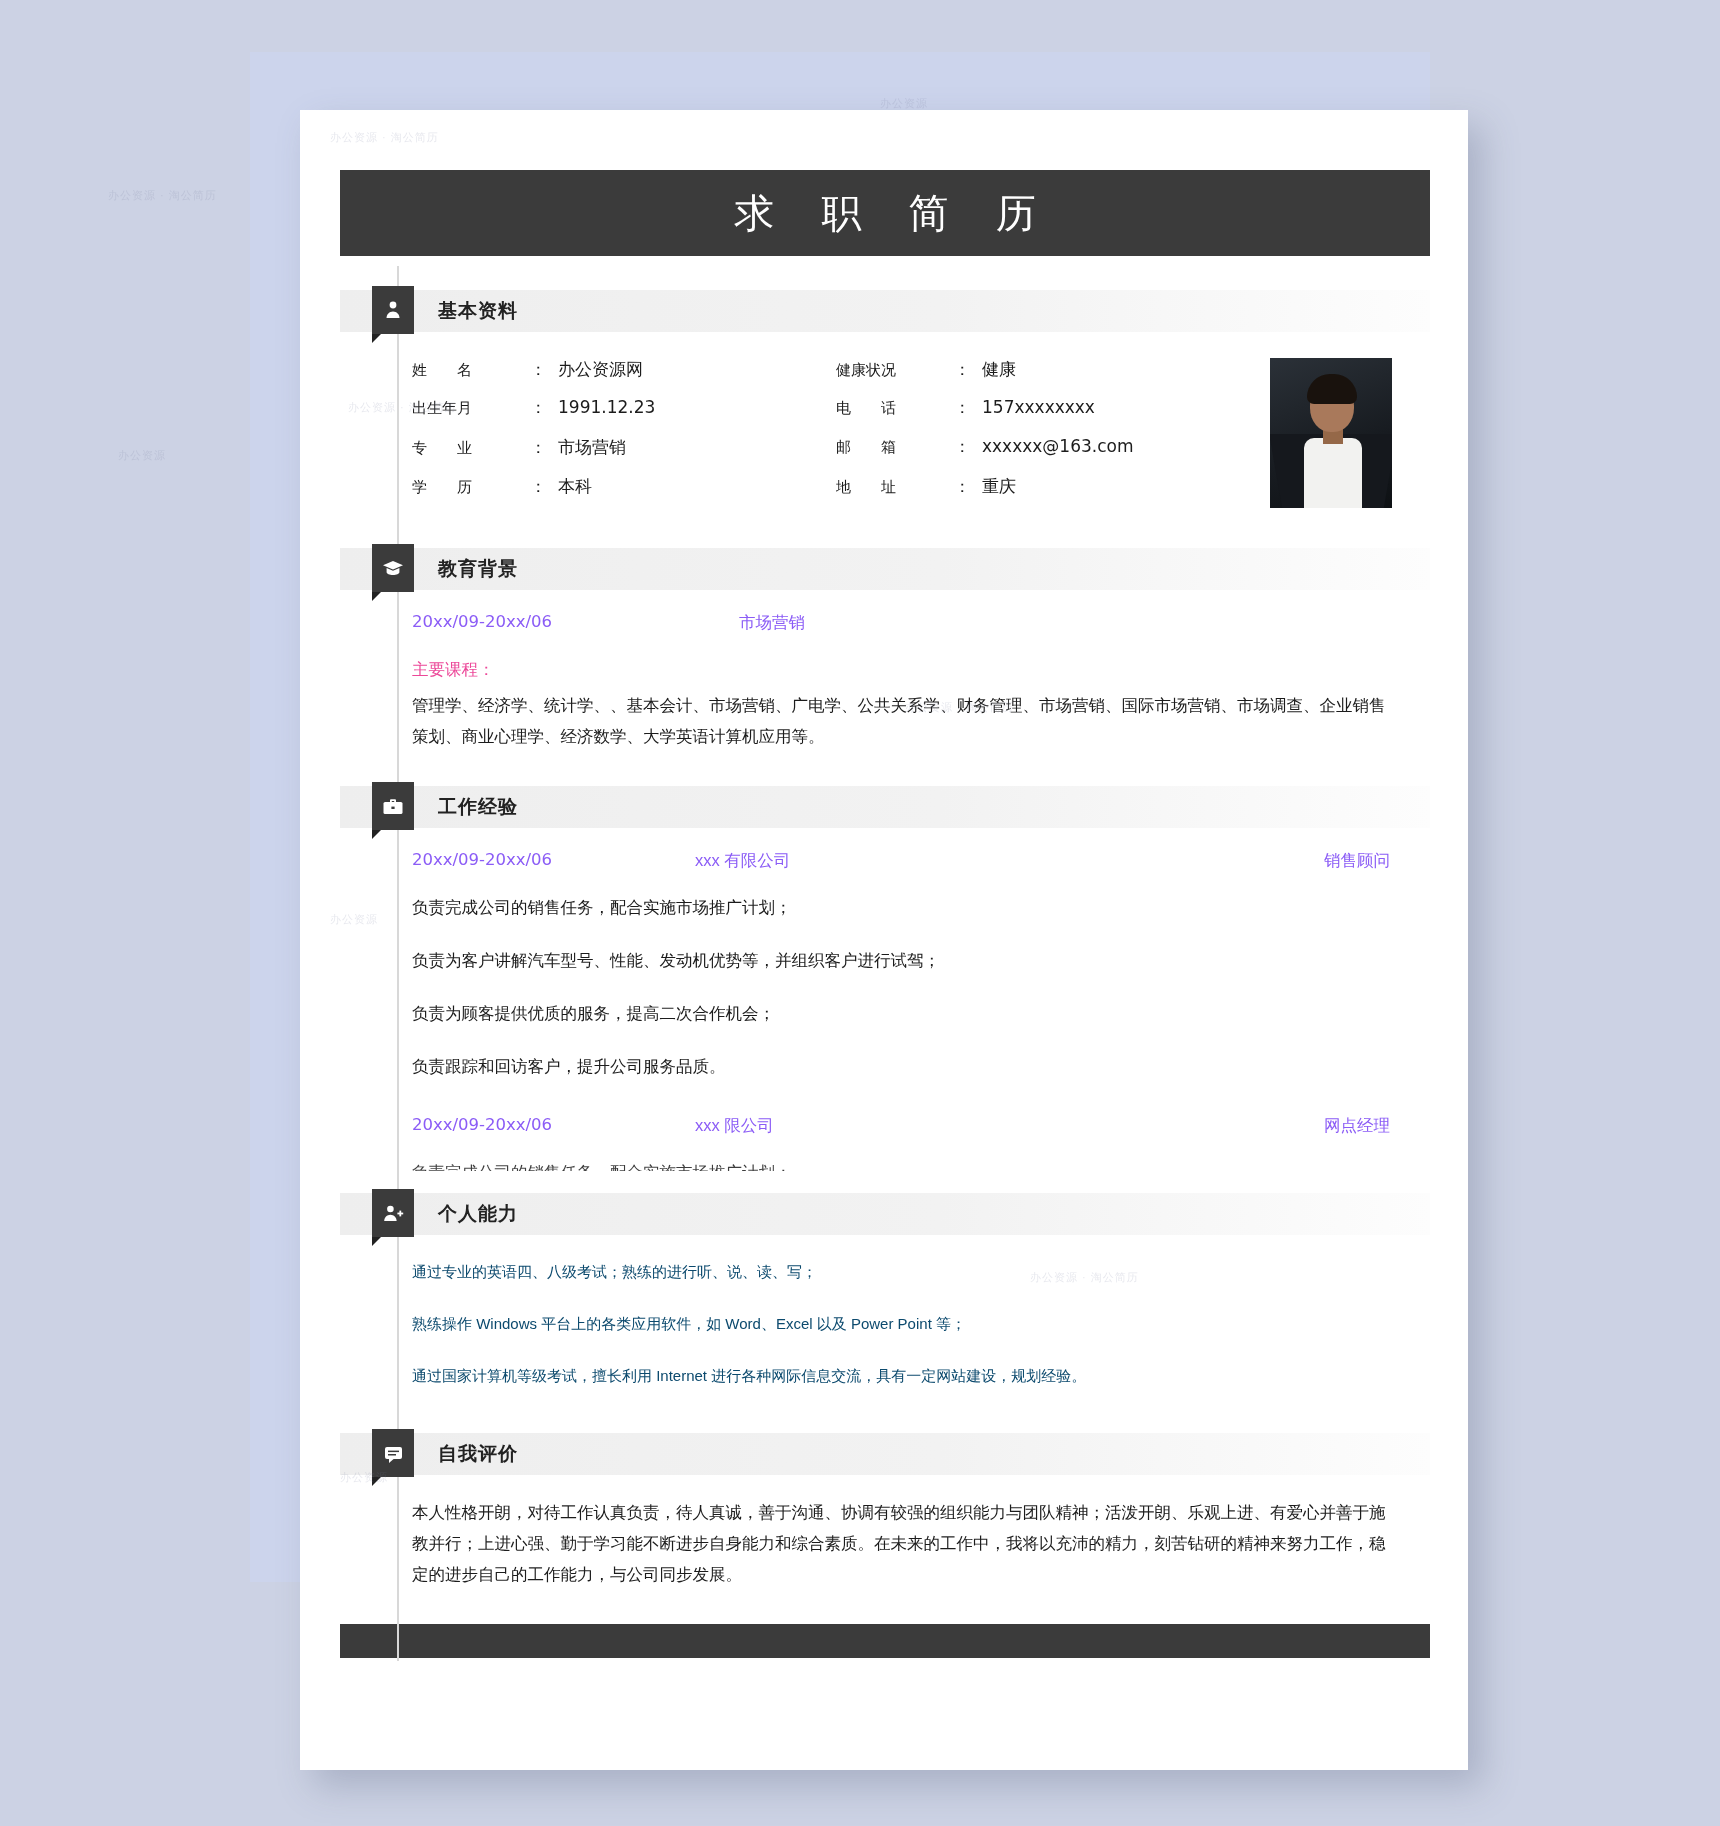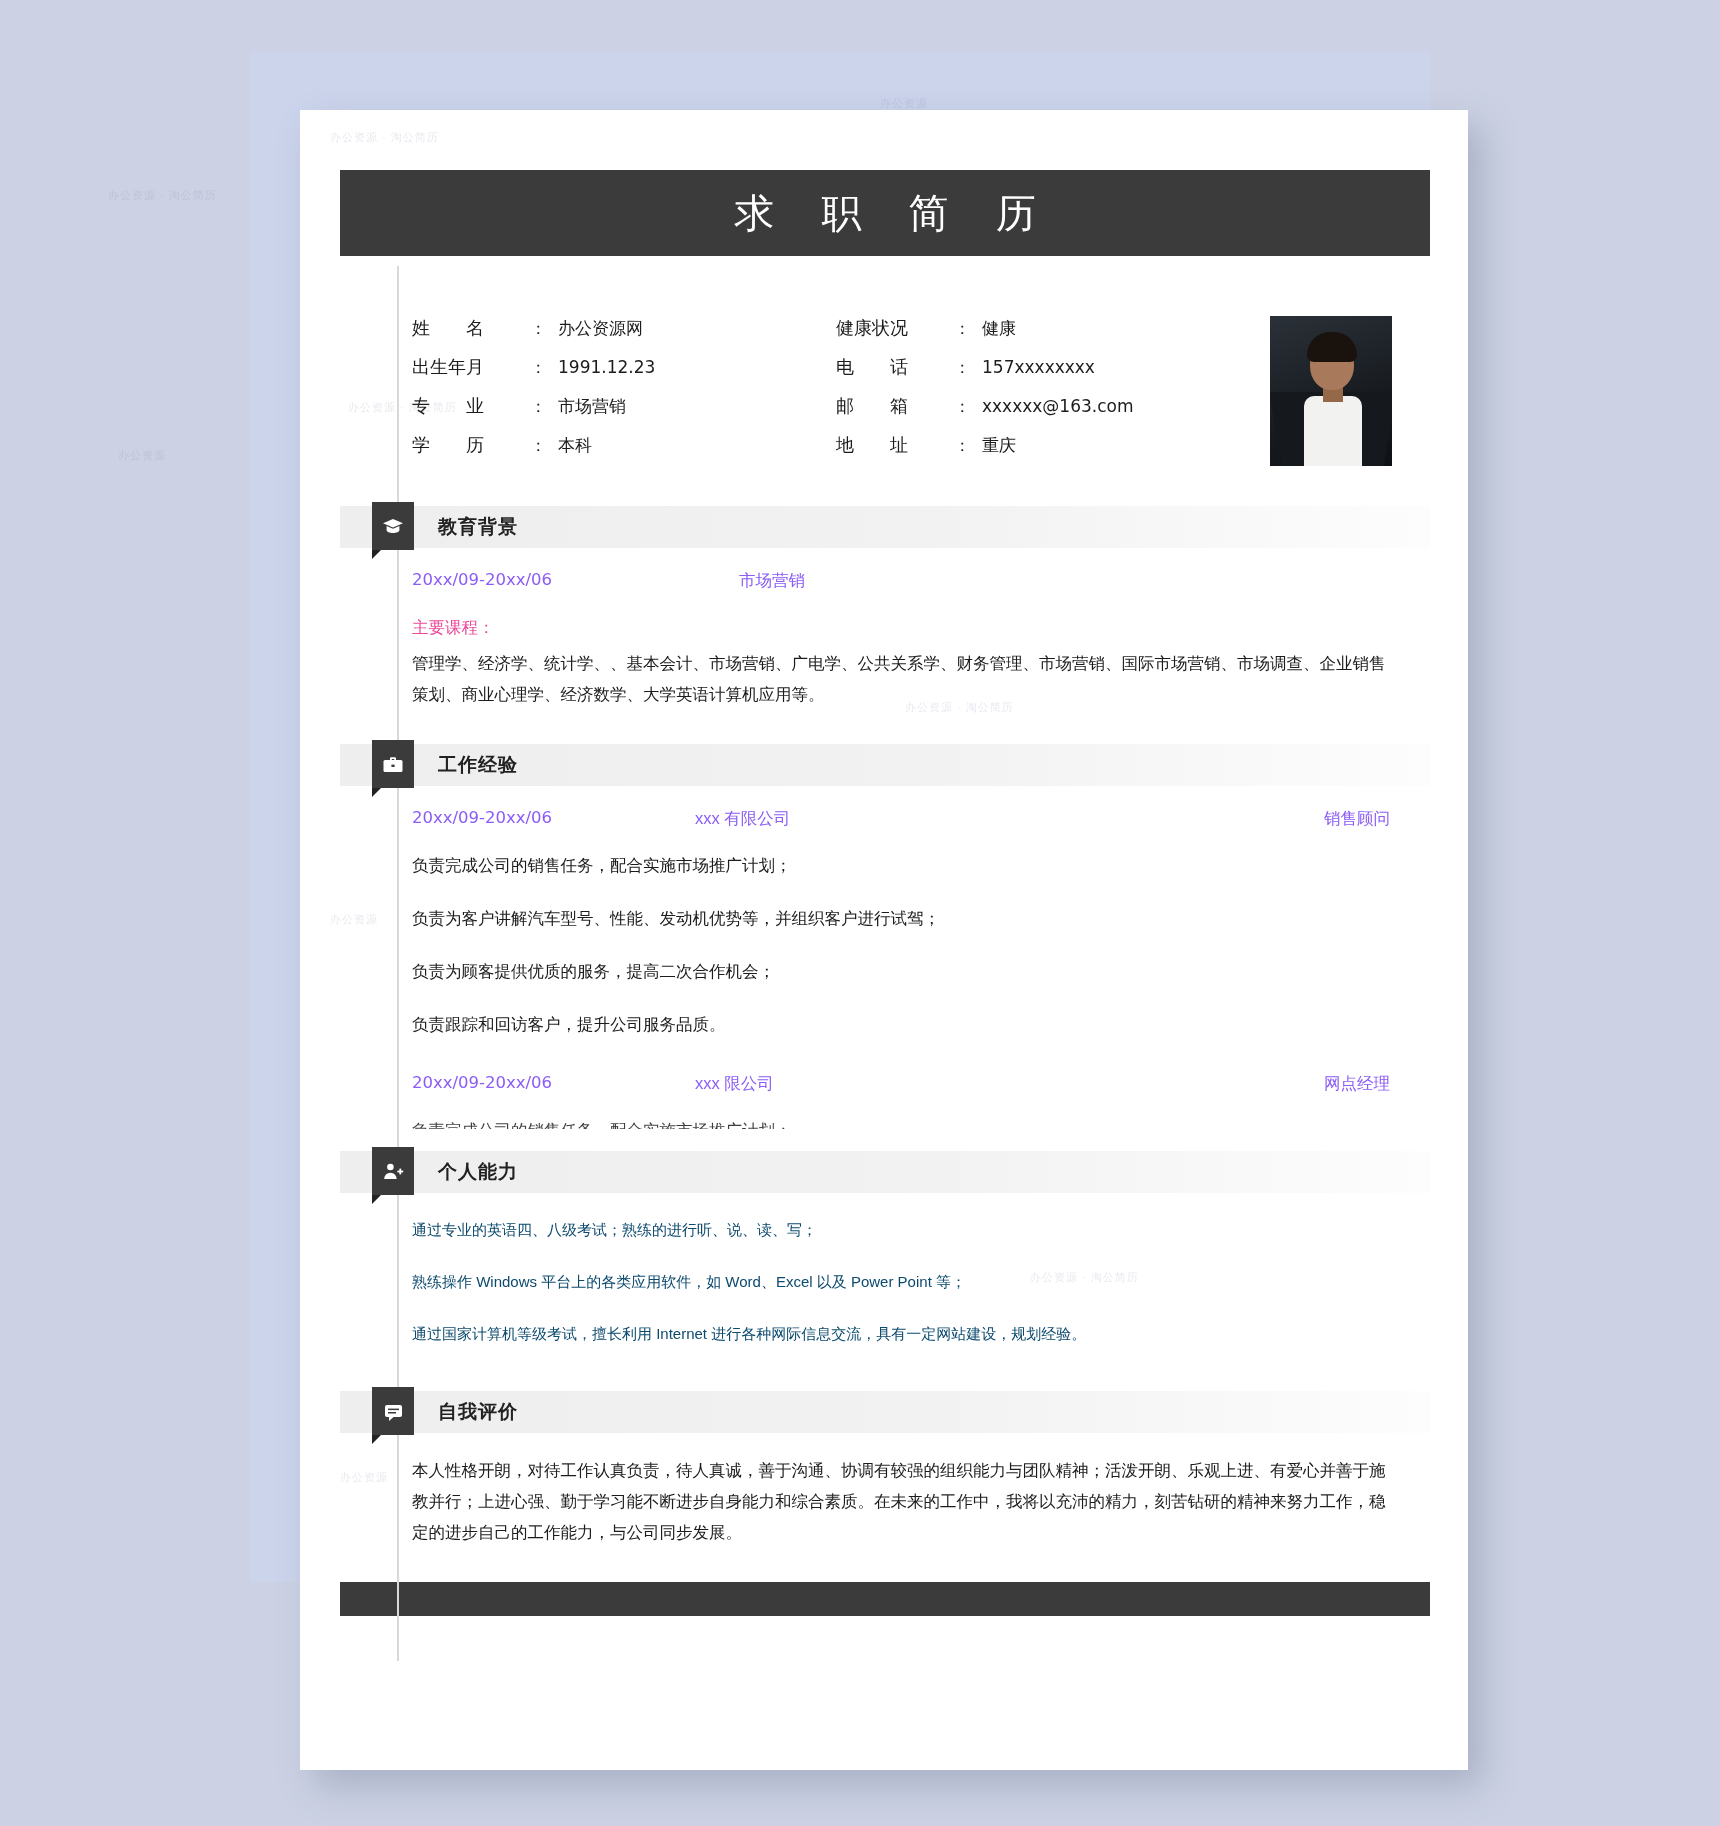--- a/index.html
+++ b/index.html
@@ -128,21 +128,21 @@
   .basic-col {
     width: 50%;
   }
   .info-row {
     display: flex;
     align-items: baseline;
     height: 39px;
   }
   .info-label {
     width: 118px;
-    font-size: 18px;
+    font-size: 15px;
     color: #1c1c1c;
     display: flex;
     justify-content: space-between;
     letter-spacing: 0;
   }
   .info-colon {
     width: 14px;
     font-size: 16.5px;
     color: #1c1c1c;
   }
@@ -241,20 +241,29 @@
 <div class="page">
   <div class="page-inner">
 
     <div class="title-bar">
       <div class="title">求 职 简 历</div>
     </div>
 
     <div class="spine"></div>
 
     <div class="section">
+      <div class="sec-head">
+        <div class="sec-badge">
+          <svg width="20" height="22" viewBox="0 0 20 22">
+            <circle cx="10" cy="6" r="3.4" fill="#fff"></circle>
+            <path d="M3.5 19c0-3.6 2.9-6.5 6.5-6.5s6.5 2.9 6.5 6.5z" fill="#fff"></path>
+          </svg>
+        </div>
+        <div class="sec-title">基本资料</div>
+      </div>
       <div class="basic-wrap">
         <div class="basic-cols">
           <div class="basic-col">
             <div class="info-row">
               <div class="info-label">姓　　名</div>
               <div class="info-colon">：</div>
               <div class="info-value">办公资源网</div>
             </div>
             <div class="info-row">
               <div class="info-label">出生年月</div>

